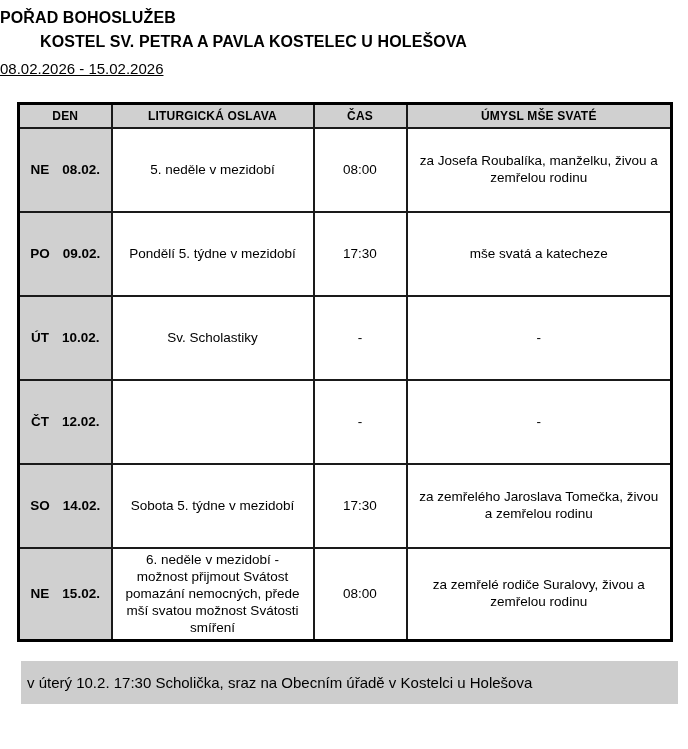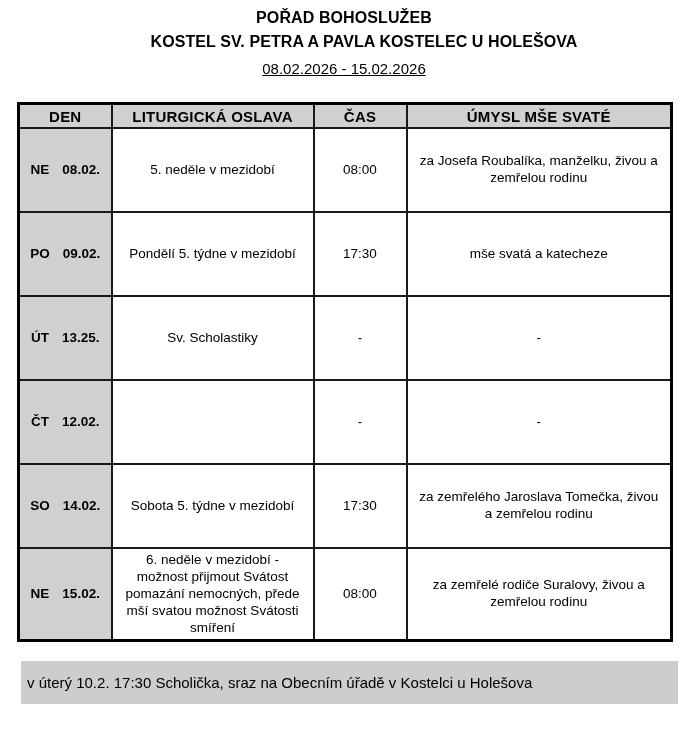--- a/index.html
+++ b/index.html
@@ -7,21 +7,20 @@
     width: 688px;
     height: 749px;
     background: #ffffff;
     color: #000000;
     font-family: "Liberation Sans", sans-serif;
     overflow: hidden;
   }
 
   
   .doc-header {
-    text-align: center;
     padding-top: 8px;
     line-height: 1.3;
   }
   .doc-title {
     font-size: 16px;
     font-weight: bold;
     letter-spacing: 0.1px;
   }
   .doc-church {
     font-size: 16px;
@@ -43,21 +42,21 @@
     width: 653px;
     margin: 24px 0 0 17px;
     border: 3px solid #000000;
   }
   table.schedule th,
   table.schedule td {
     border: 2px solid #1a1a1a;
   }
   table.schedule th {
     background: #d0d0d0;
-    font-size: 15px;
+    font-size: 12px;
     font-weight: bold;
     height: 20px;
     padding: 1px 4px;
     letter-spacing: 0.2px;
   }
   table.schedule td {
     font-size: 13.5px;
     text-align: center;
     vertical-align: middle;
     padding: 3px 9px;
@@ -127,21 +126,21 @@
     <td class="day-cell">
       <span class="day-abbr">PO</span><span class="day-date">09.02.</span>
     </td>
     <td class="celebration-cell">Pondělí 5. týdne v mezidobí</td>
     <td class="time-cell">17:30</td>
     <td class="intention-cell">mše svatá a katecheze</td>
   </tr>
 
   <tr class="schedule-row">
     <td class="day-cell">
-      <span class="day-abbr">ÚT</span><span class="day-date">13.25.</span>
+      <span class="day-abbr">ÚT</span><span class="day-date">10.02.</span>
     </td>
     <td class="celebration-cell">Sv. Scholastiky</td>
     <td class="time-cell">-</td>
     <td class="intention-cell">-</td>
   </tr>
 
 
   <tr class="schedule-row">
     <td class="day-cell">
       <span class="day-abbr">ČT</span><span class="day-date">12.02.</span>

